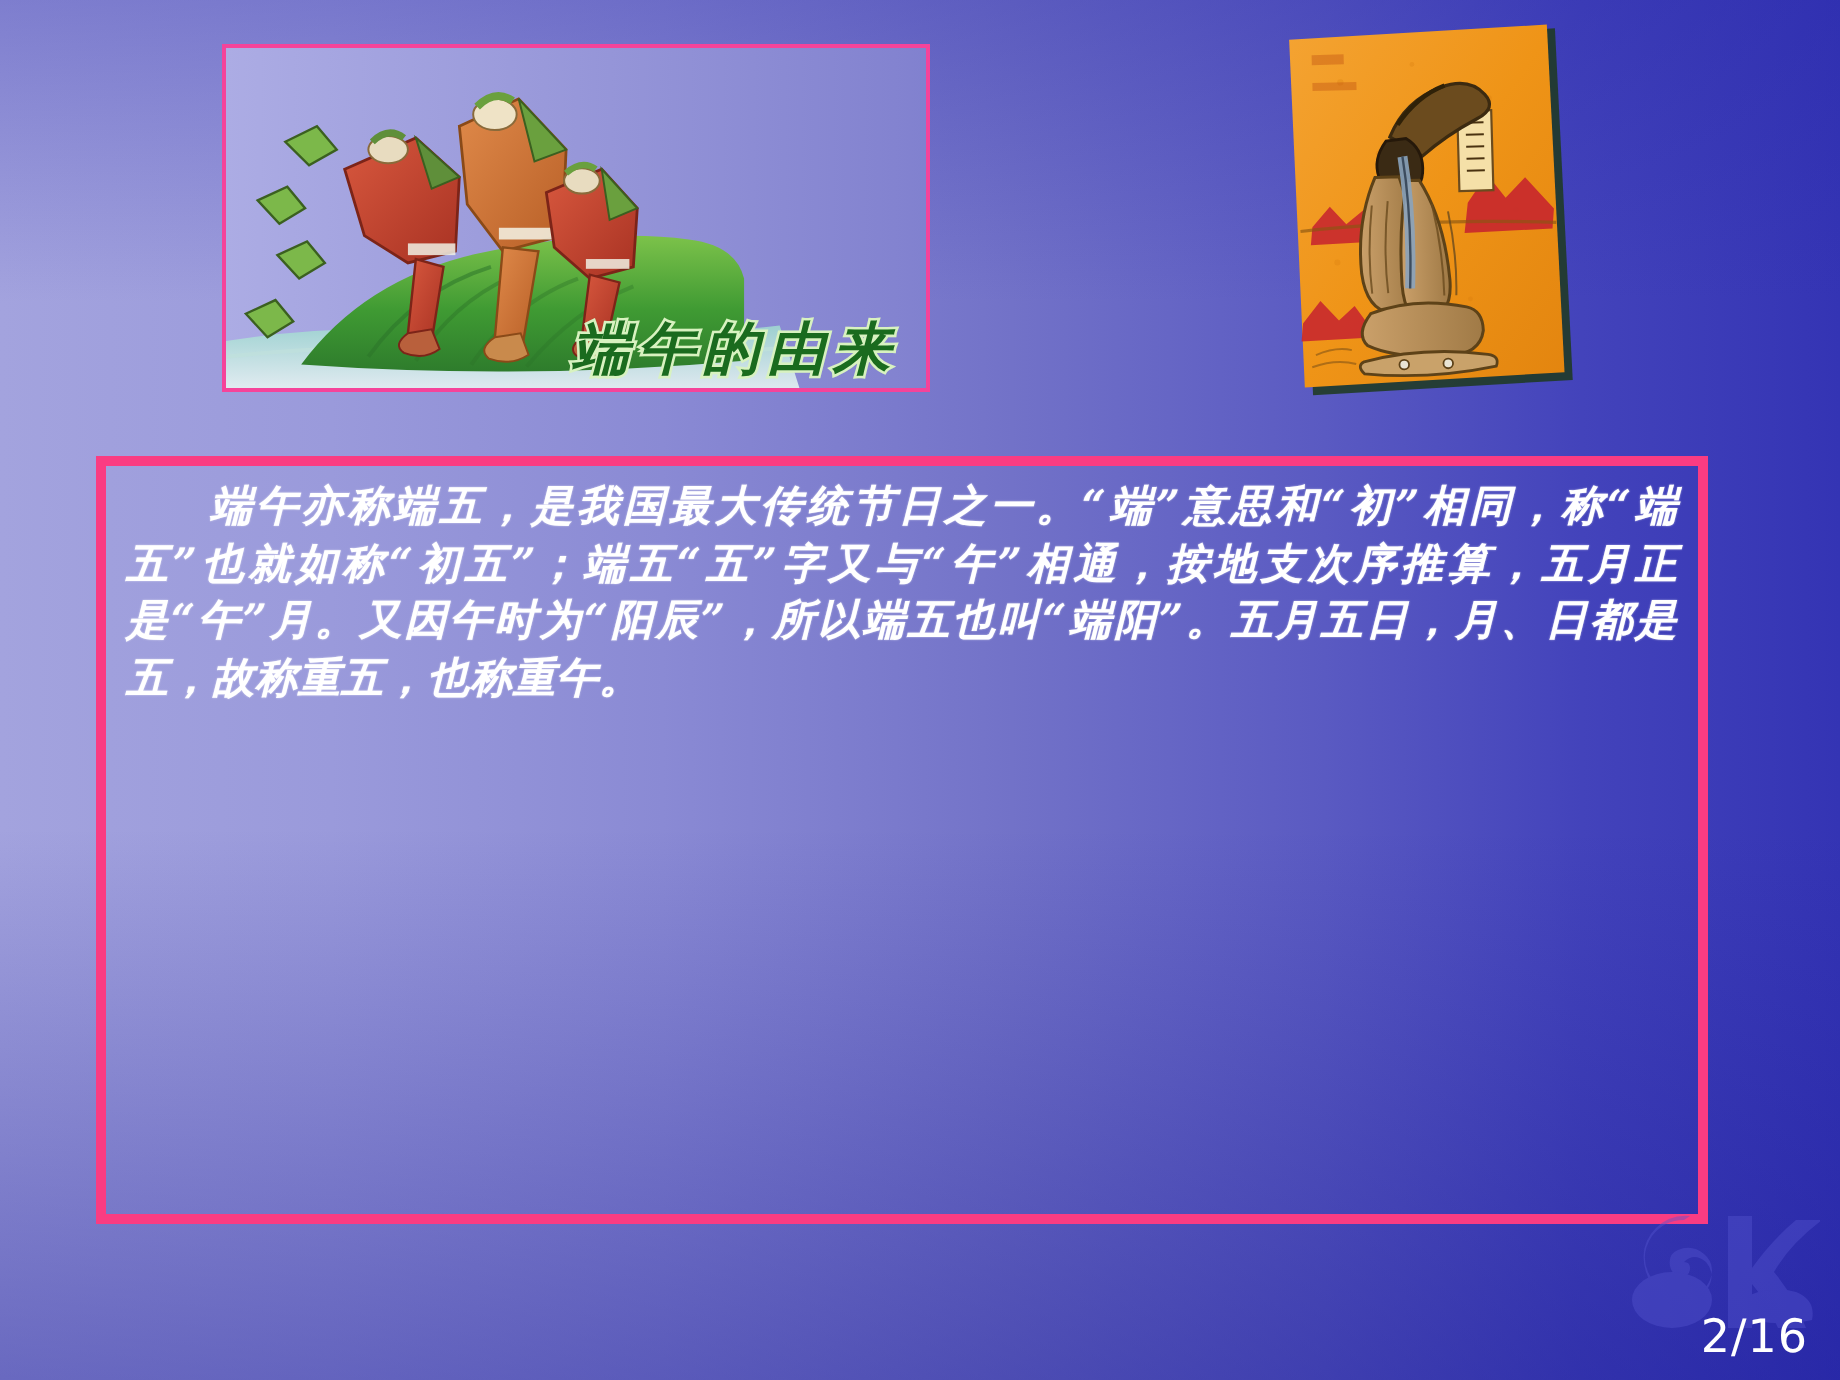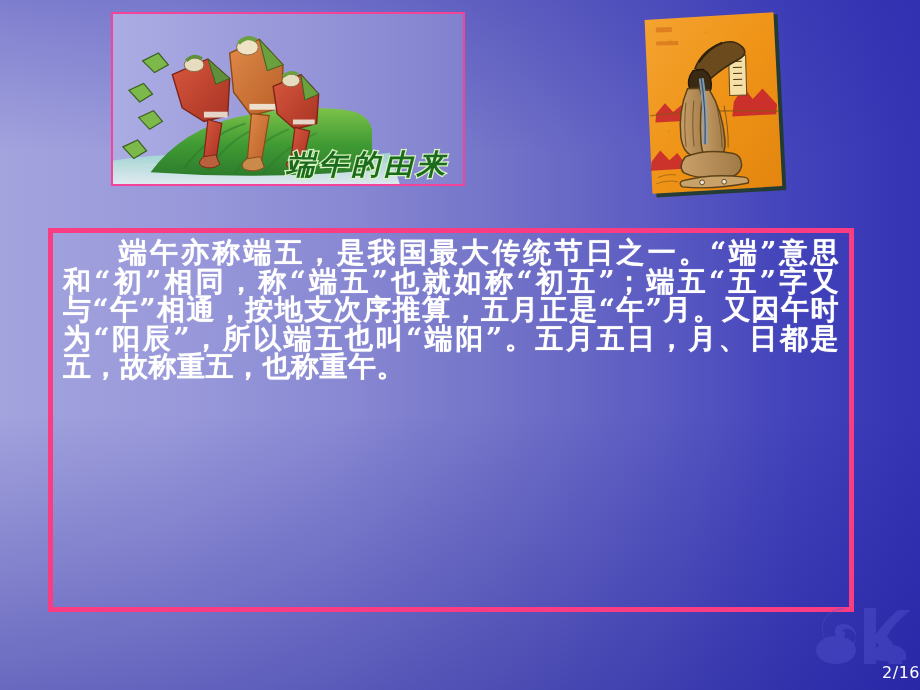--- a/index.html
+++ b/index.html
@@ -36,21 +36,21 @@
   #logo {
     position: absolute;
     left: 812px; top: 606px;
     width: 98px; height: 72px;
     opacity: 0.42;
   }
 
   
   #pic1 {
     position: absolute;
-    left: 111px; top: 12px;
+    left: 111px; top: 22px;
     width: 354px; height: 174px;
     border: 2px solid #f5439a;
     box-sizing: border-box;
     overflow: hidden;
     background: linear-gradient(90deg,#a9a9e2 0%, #9d9ddd 40%, #8585d2 100%);
   }
   #pic1 svg { display:block; width:100%; height:100%; }
 
   
   #pic2 {
@@ -70,21 +70,22 @@
     box-sizing: border-box;
     padding: 4px 10px 0 10px;
   }
 
   
   .para-brush {
     margin: 0;
     color: #ffffff;
     font-family: "DejaVu Serif", "Liberation Serif", serif;
     font-weight: bold;
-    font-size: 28px;
+    font-style: italic;
+    font-size: 21px;
     line-height: 28.5px;
     letter-spacing: 0.5px;
     text-indent: 2em;
     text-align: justify;
     text-shadow: 0 0 1px rgba(255,255,255,0.65);
     padding-top: 2px;
   }
 
   
   .para-plain {
@@ -96,24 +97,24 @@
     text-indent: 2em;
     text-align: justify;
     padding-top: 6px;
   }
   .para-plain .u   { text-decoration: underline; text-underline-offset: 2px; }
   .para-plain .hl  { color: #ef7713; }
 
   
   #pagenum {
     position: absolute;
-    right: 0; bottom: 8px;
+    right: 16px; bottom: 8px;
     color: #ffffff;
     font-family: "DejaVu Sans", "Liberation Sans", sans-serif;
-    font-size: 16px;
+    font-size: 23px;
     letter-spacing: 0.5px;
   }
 </style>
 </head>
 <body>
 
 <div id="slide">
 
   <div id="pic1">
     <svg viewBox="0 0 354 174" preserveAspectRatio="none">

